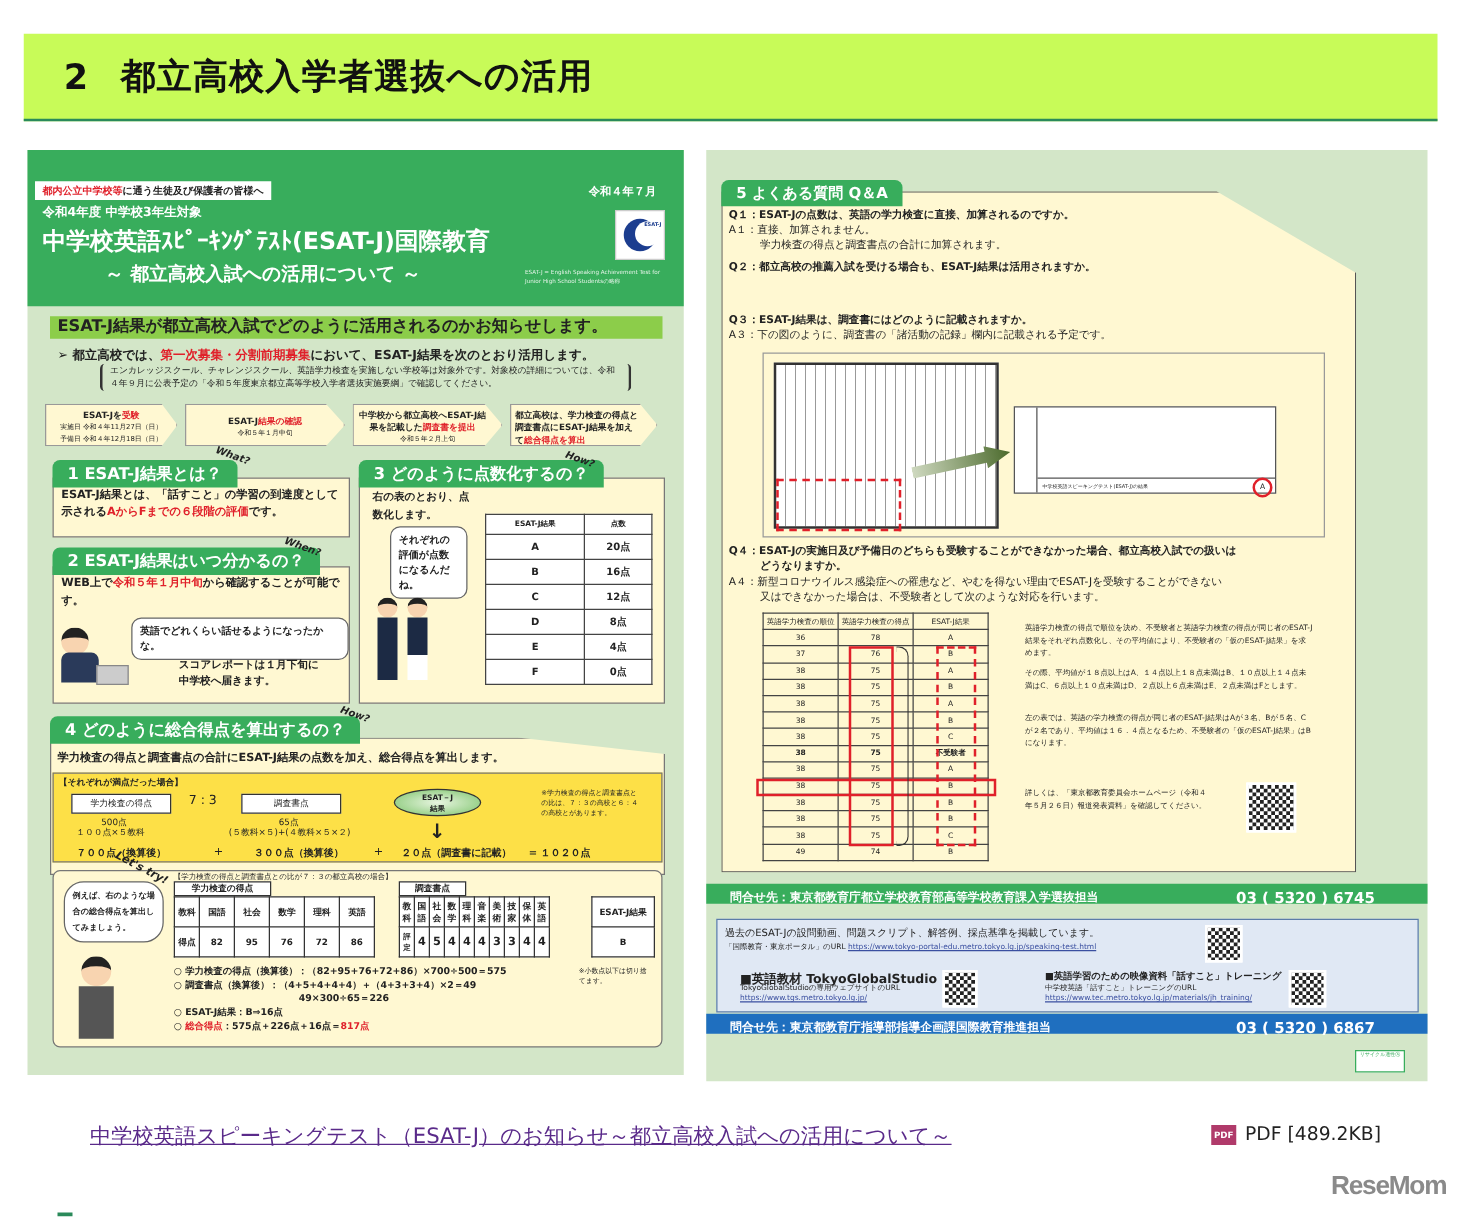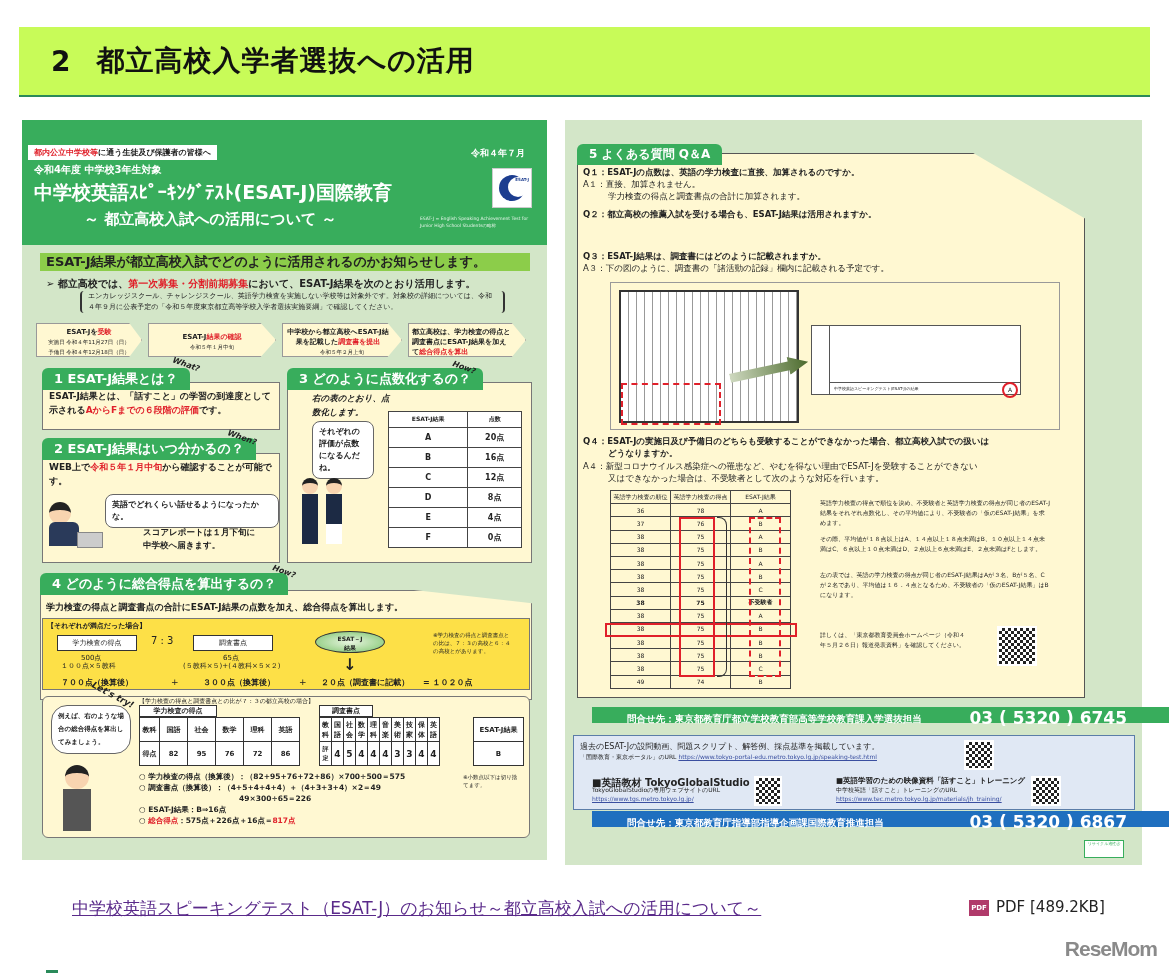--- a/index.html
+++ b/index.html
@@ -79,22 +79,22 @@
   table.rank tr.hl td { font-weight: bold; }
   .rank-red-col { position: absolute; border: 2px solid #e0202a; }
   .rank-red-dash { position: absolute; border: 2px dashed #e0202a; }
   .rank-red-row { position: absolute; border: 2px solid #e0202a; }
   .rank-brace { position: absolute; width: 10px; border: 1px solid #333; border-left: none; border-radius: 0 8px 8px 0; }
 
   .rp-expl { position: absolute; left: 255px; font-size: 6px; line-height: 10px; width: 230px; }
   .qr { position: absolute; background: #fff; padding: 2px;
     background-image: repeating-conic-gradient(#222 0 25%, #fff 0 50%); background-size: 6px 6px; border: 2px solid #fff; }
 
-  .contact { position: absolute; left: 0; width: 577px; height: 16px; color: #fff; font-size: 9.5px; font-weight: bold; line-height: 23px; padding-left: 35px; white-space: nowrap; margin-left: 27px; }
-  .contact .tel { position: absolute; right: 42px; font-size: 17px; }
+  .contact { position: absolute; left: 0; width: 577px; height: 16px; color: #fff; font-size: 9.5px; font-weight: bold; line-height: 23px; padding-left: 19px; white-space: nowrap; }
+  .contact .tel { position: absolute; right: 42px; font-size: 12px; }
   .res-box { position: absolute; left: 8px; top: 615px; width: 562px; height: 75px; background: #e0e8f4; border: 1px solid #5b7da8; font-size: 7px; }
   .res-box .link { color: #3a4fa0; text-decoration: underline; font-size: 6px; }
   .recycle { position: absolute; right: 18px; top: 720px; width: 40px; height: 18px; border: 1px solid #38ad5c; font-size: 4px; color: #38ad5c; text-align: center; background: #fff; }
 
   
   .doc-link { position: absolute; left: 72px; top: 897px; font-size: 17px; color: #5a2a8a; text-decoration: underline; white-space: nowrap; cursor: pointer; }
   .pdf-icon { position: absolute; left: 969px; top: 900px; width: 20px; height: 16px; background: #b03a6a; color: #fff; font-size: 7px; font-weight: bold; text-align: center; line-height: 16px; }
   .pdf-meta { position: absolute; left: 996px; top: 898px; font-size: 15px; color: #222; white-space: nowrap; }
   .brand { position: absolute; right: 12px; top: 937px; font-size: 21px; font-weight: bold; color: #8a8a8a; letter-spacing: -1px; font-family: "Liberation Sans", sans-serif; }
   .corner-mark { position: absolute; left: 46px; top: 970px; width: 12px; height: 3px; background: #2a8a5a; }
@@ -155,21 +155,21 @@
     <div class="figure" style="left:6px;top:48px;">
       <div class="head" style="width:22px;height:22px;border-top:8px solid #222;"></div>
       <div style="width:30px;height:24px;background:#2a3a5a;margin-top:-2px;border-radius:6px 6px 0 0;"></div>
       <div style="position:absolute;left:28px;top:30px;width:26px;height:16px;background:#ccc;border:1px solid #888;"></div>
     </div>
   </div>
   <div class="tab" style="left:20px;top:318px;">2 ESAT-J結果はいつ分かるの？</div>
   <div class="wtag" style="left:205px;top:313px;">When?</div>
 
   <div class="box" style="left:265px;top:262px;width:245px;height:181px;">
-    <div class="boxtext" style="left:24px;top:8px;width:80px;font-size:8.5px;font-style:italic;">右の表のとおり、点数化します。</div>
+    <div class="boxtext" style="left:10px;top:8px;width:80px;font-size:8.5px;">右の表のとおり、点数化します。</div>
     <div class="bubble" style="left:24px;top:38px;width:62px;">それぞれの評価が点数になるんだね。</div>
     <div class="figure" style="left:14px;top:95px;">
       <div class="head" style="width:16px;height:16px;border-top:5px solid #222;"></div>
       <div style="width:16px;height:50px;background:#1c2a44;"></div>
     </div>
     <div class="figure" style="left:38px;top:95px;">
       <div class="head" style="width:16px;height:16px;border-top:5px solid #222;"></div>
       <div style="width:16px;height:30px;background:#1c2a44;"></div>
       <div style="width:16px;height:20px;background:#fff;"></div>
     </div>

